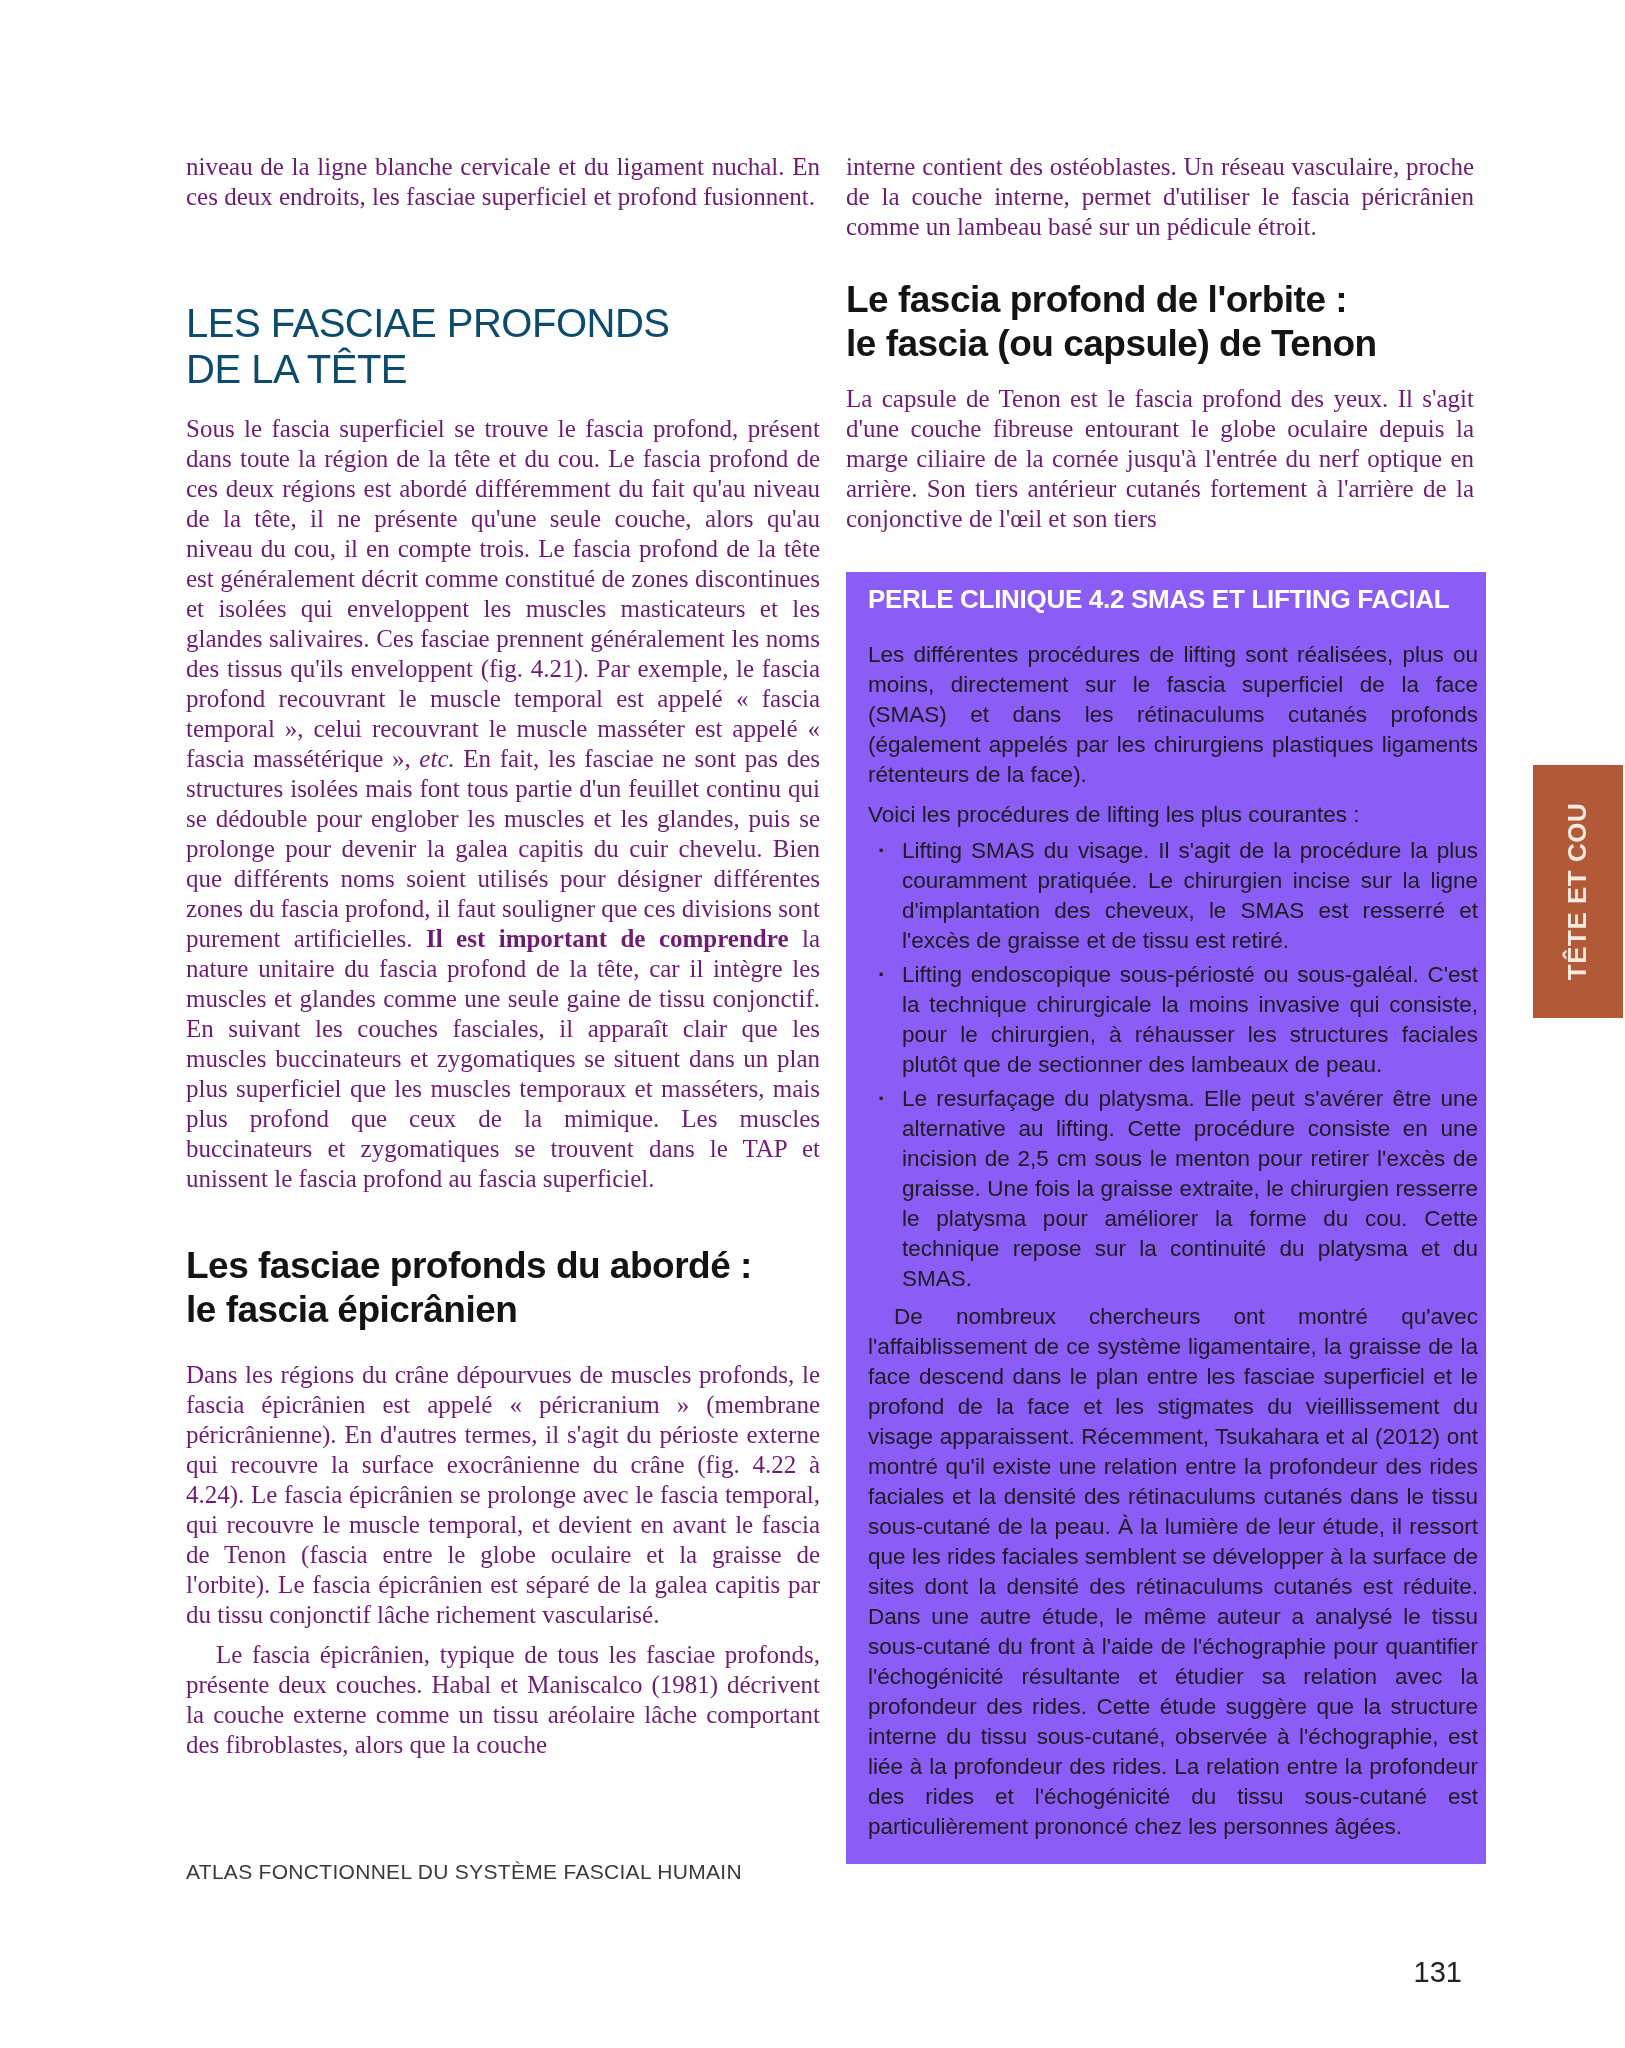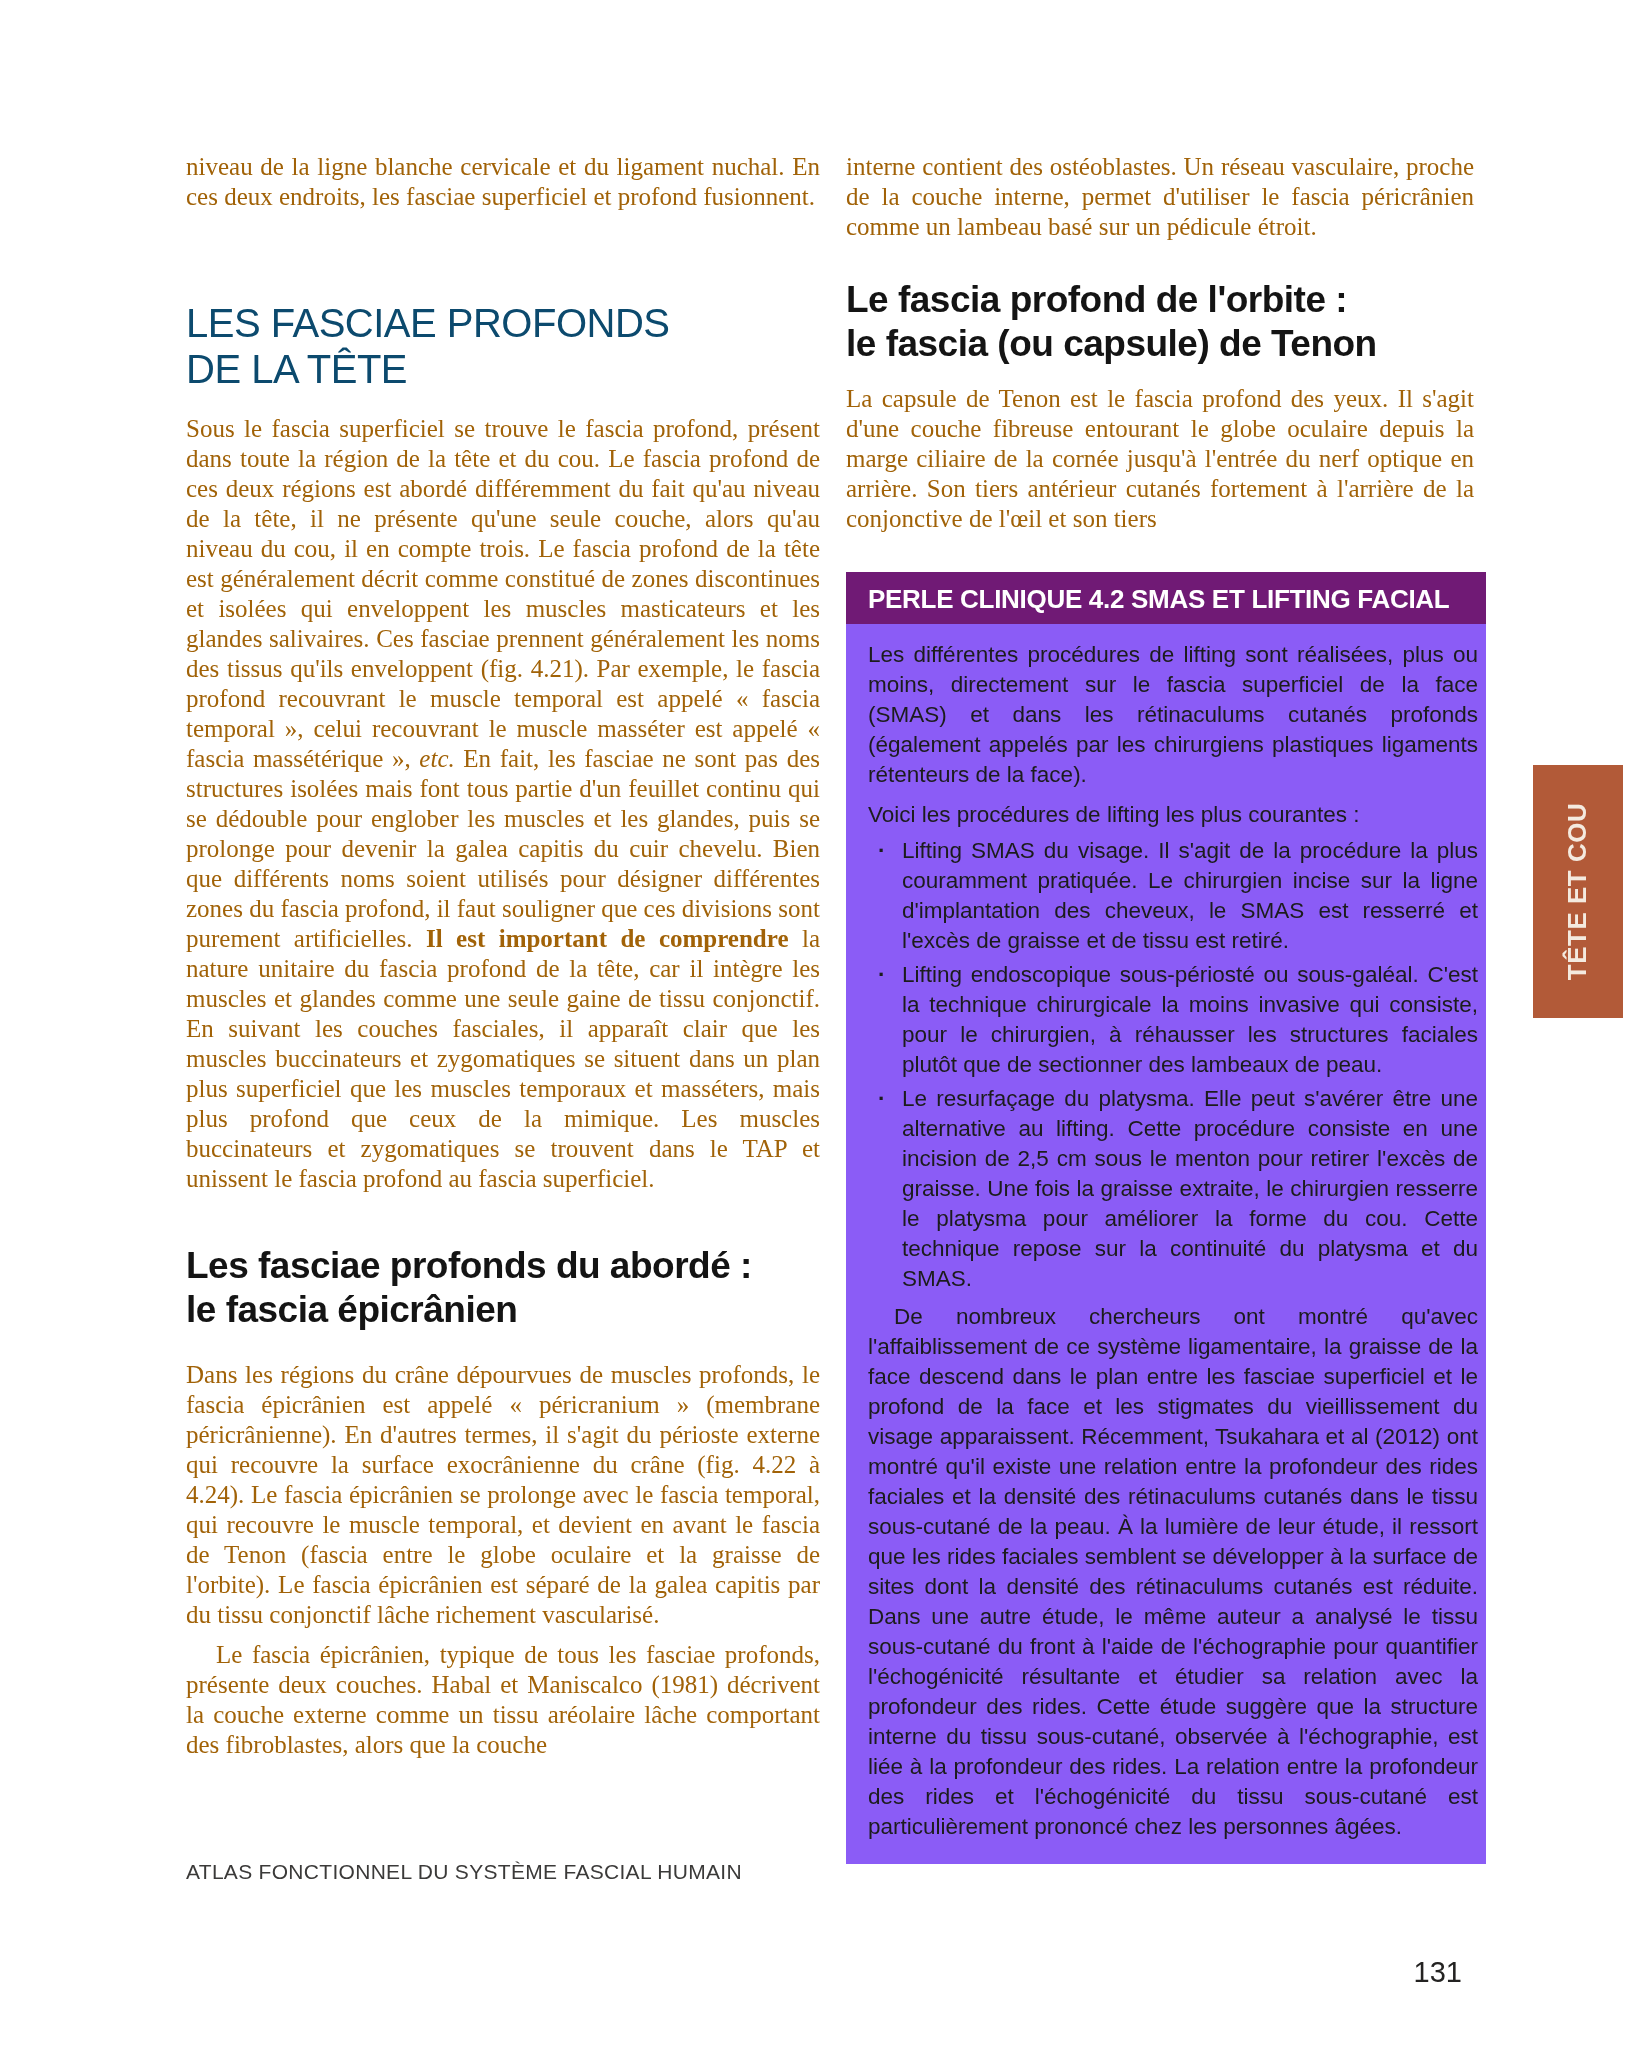--- a/index.html
+++ b/index.html
@@ -25,21 +25,21 @@
 
   
   .serif {
     font-family: "Liberation Serif", "DejaVu Serif", serif;
     font-size: 25px;
     line-height: 30px;
     text-align: justify;
     hyphens: auto;
     -webkit-hyphens: auto;
     margin: 0;
-    color: #a16207;
+    color: #701a75;
   }
   .serif .it { font-style: italic; }
   .serif .bd { font-weight: bold; }
   .indent-first { text-indent: 30px; margin-top: 10px; }
 
   
   .chapter-heading {
     font-family: "Liberation Sans", sans-serif;
     font-weight: normal;
     font-size: 40px;
@@ -59,21 +59,21 @@
   .section-heading.left-sub  { margin: 50px 0 28px 0; }
   .section-heading.right-sub { margin: 36px 0 18px 0; }
   .heading-line { display: block; }
 
   
   .clinical-box {
     margin-top: 38px;
     width: 640px;
   }
   .clinical-box-header {
-    background: #701a75;
+    background: #8b5cf6;
     height: 52px;
     line-height: 54px;
     padding-left: 22px;
     font-family: "Liberation Sans", sans-serif;
     font-weight: bold;
     font-size: 26px;
     letter-spacing: -0.3px;
     color: #ffffff;
     white-space: nowrap;
     overflow: hidden;

